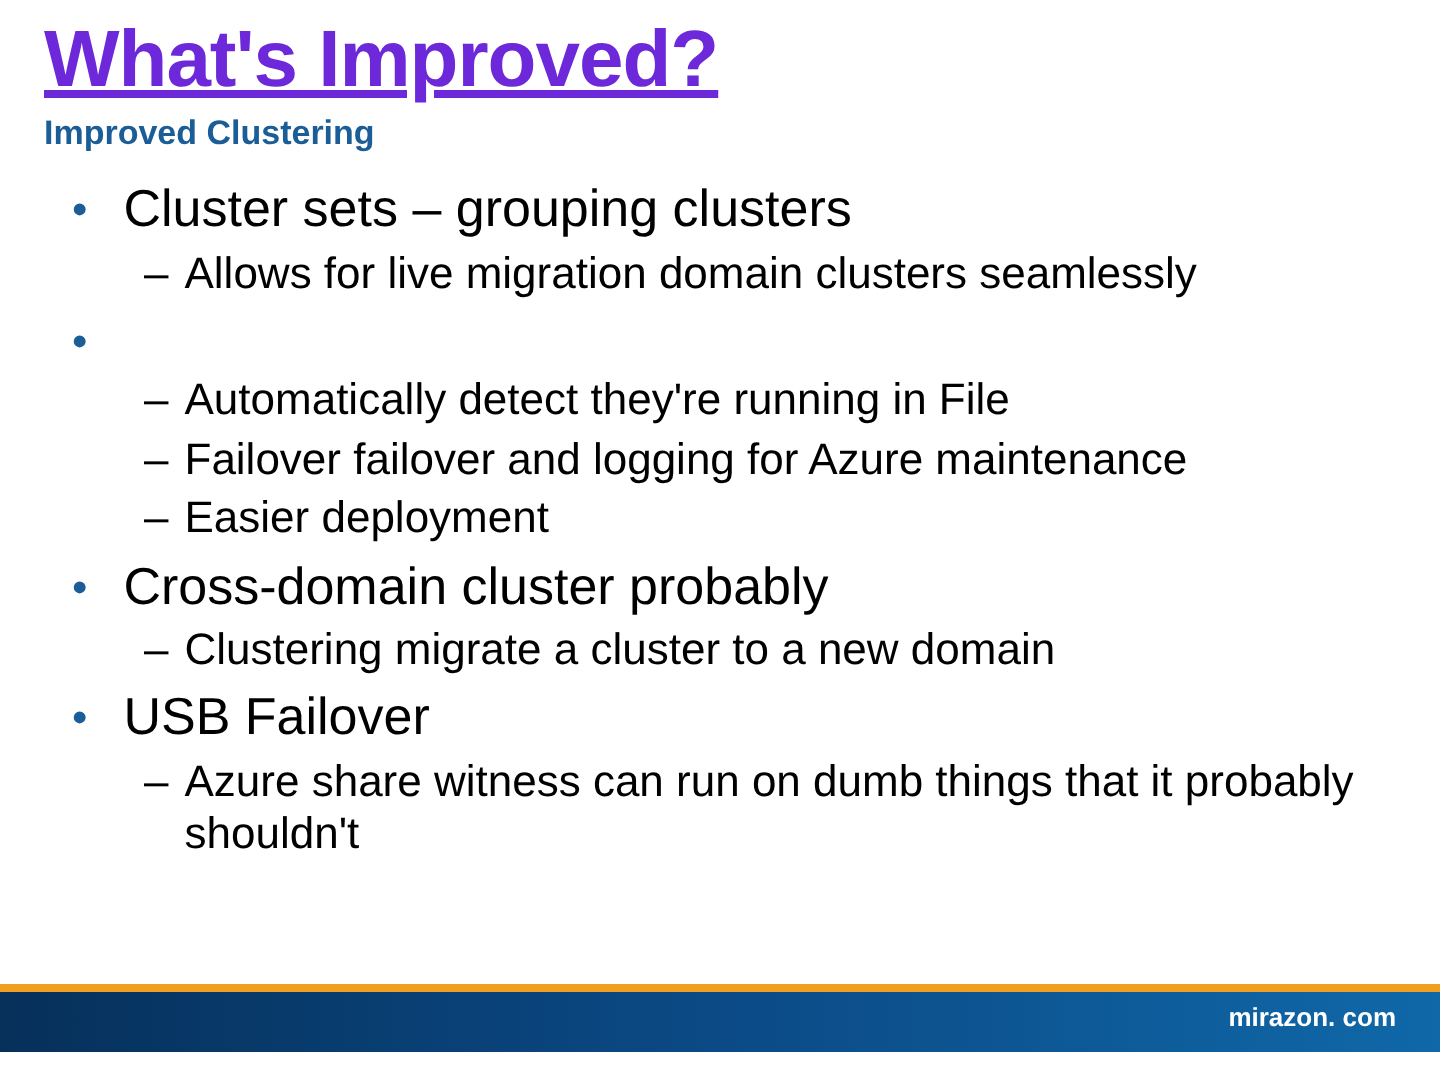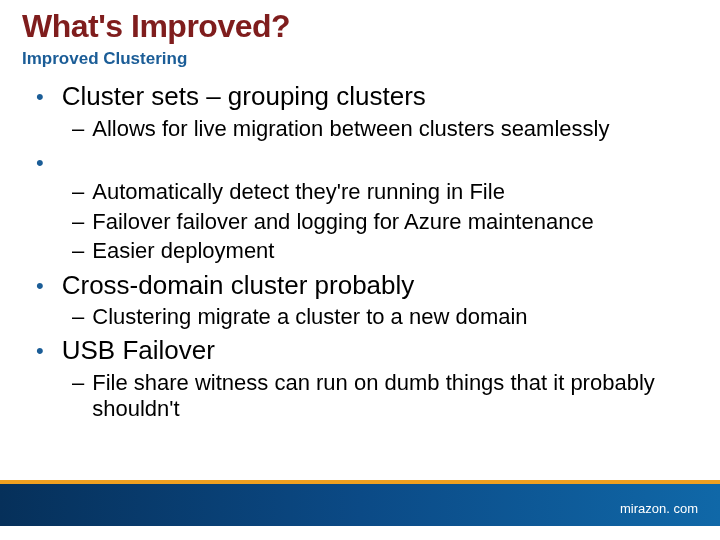--- a/index.html
+++ b/index.html
@@ -8,25 +8,26 @@
     height: 540px;
     font-family: "Segoe UI", Arial, sans-serif;
     background: #fff;
     position: relative;
     overflow: hidden;
   }
   .slide {
     padding: 8px 22px 0 22px;
   }
   .title {
-    font-size: 32px;
+    font-size: 40px;
     font-weight: 700;
-    color: #7f1d1d;
+    color: #6d28d9;
     letter-spacing: -0.5px;
     margin-bottom: 4px;
+    text-decoration: underline;
   }
   .subtitle {
     font-size: 17px;
     font-weight: 700;
     color: #1b5d97;
     margin-bottom: 10px;
   }
   .content {
     padding-left: 6px;
   }
@@ -59,26 +60,26 @@
   }
   .l2 .dash {
     padding-right: 8px;
     flex-shrink: 0;
   }
   .footer {
     position: absolute;
     left: 0;
     right: 0;
     bottom: 14px;
-    height: 46px;
+    height: 34px;
     background: linear-gradient(90deg, #06305a 0%, #0b4a86 50%, #1068a8 100%);
     border-top: 4px solid #f0a020;
     color: #fff;
     font-size: 13px;
-    font-weight: 400;
+    font-weight: 700;
   }
   .footer .brand {
     position: absolute;
     right: 22px;
     bottom: 10px;
   }
 </style>
 </head>
 <body>
 
@@ -86,21 +87,21 @@
   <div class="title">What's Improved?</div>
   <div class="subtitle">Improved Clustering</div>
 
   <div class="content">
     <div class="l1">
       <span class="bullet">•</span>
       <span class="txt">Cluster sets – grouping clusters</span>
     </div>
     <div class="l2">
       <span class="dash">–</span>
-      <span>Allows for live migration between clusters seamlessly</span>
+      <span>Allows for live migration domain clusters seamlessly</span>
     </div>
 
     <div class="l1">
       <span class="bullet">•</span>
     </div>
     <div class="l2">
       <span class="dash">–</span>
       <span>Automatically detect they're running in File</span>
     </div>
     <div class="l2">
@@ -120,20 +121,20 @@
       <span class="dash">–</span>
       <span>Clustering migrate a cluster to a new domain</span>
     </div>
 
     <div class="l1">
       <span class="bullet">•</span>
       <span class="txt">USB Failover</span>
     </div>
     <div class="l2">
       <span class="dash">–</span>
-      <span>File share witness can run on dumb things that it probably shouldn't</span>
+      <span>Azure share witness can run on dumb things that it probably shouldn't</span>
     </div>
   </div>
 </div>
 
 <div class="footer">
   <span class="brand">mirazon. com</span>
 </div>
 
 </body></html>

